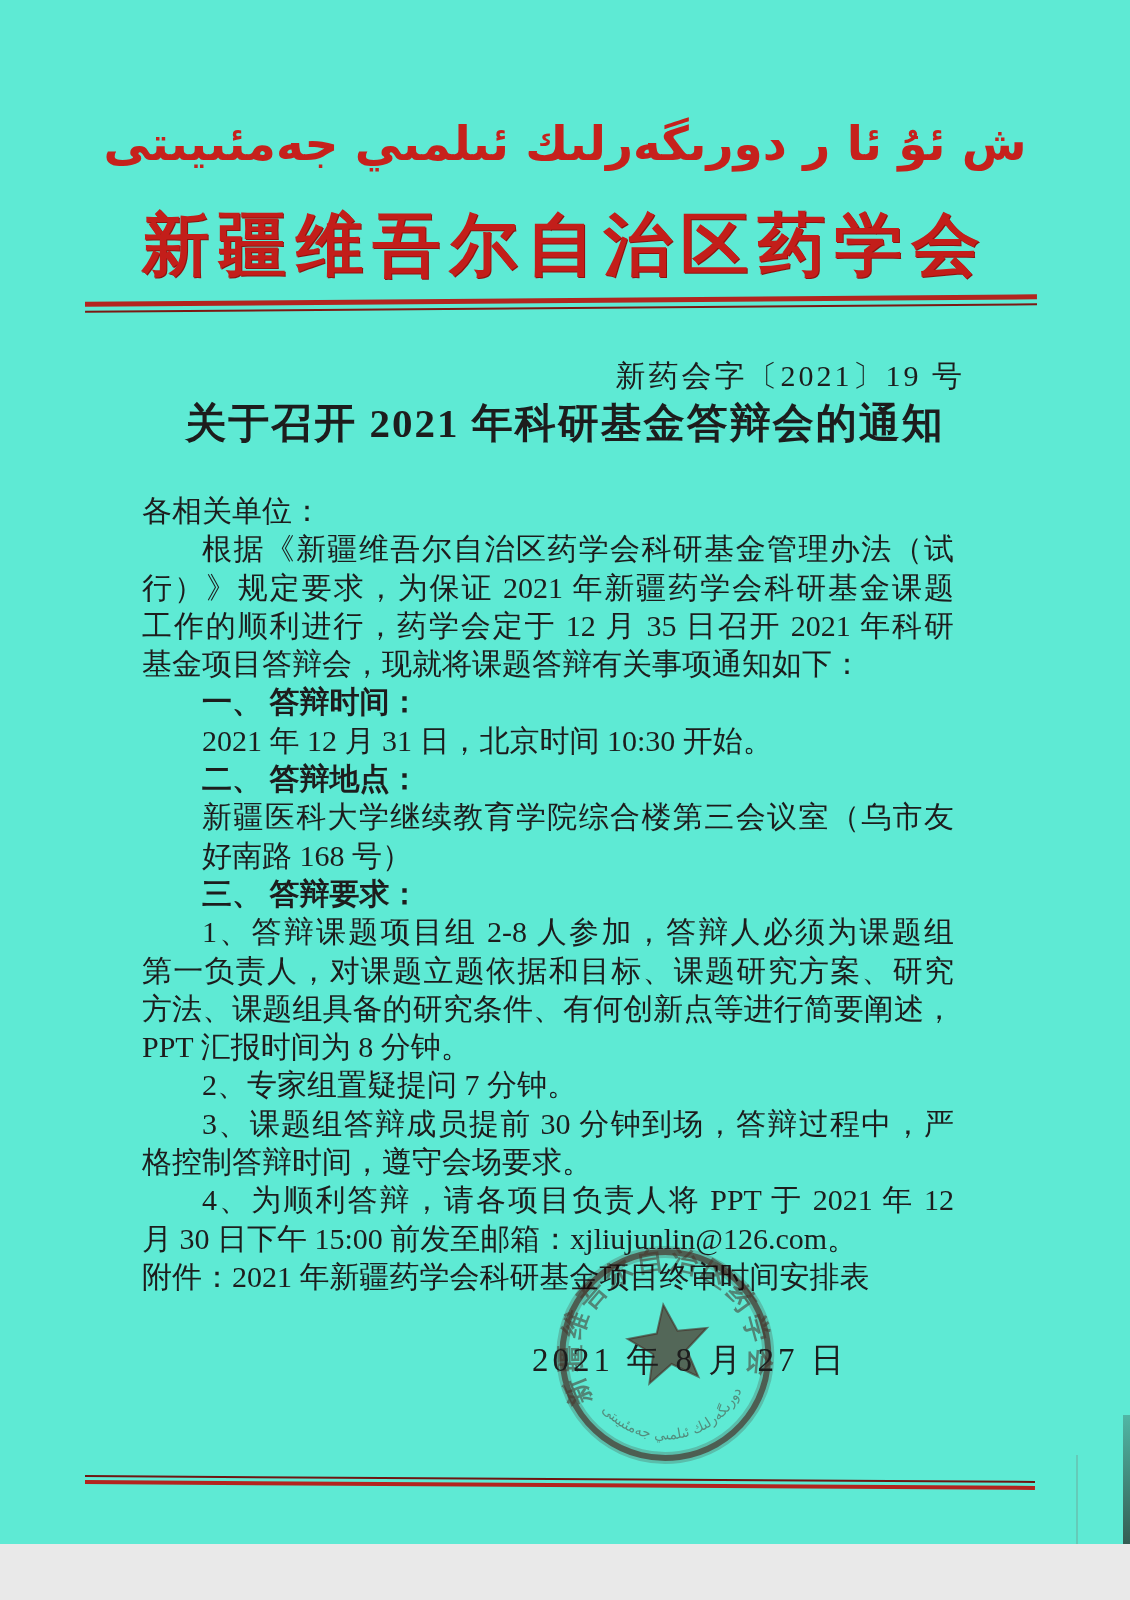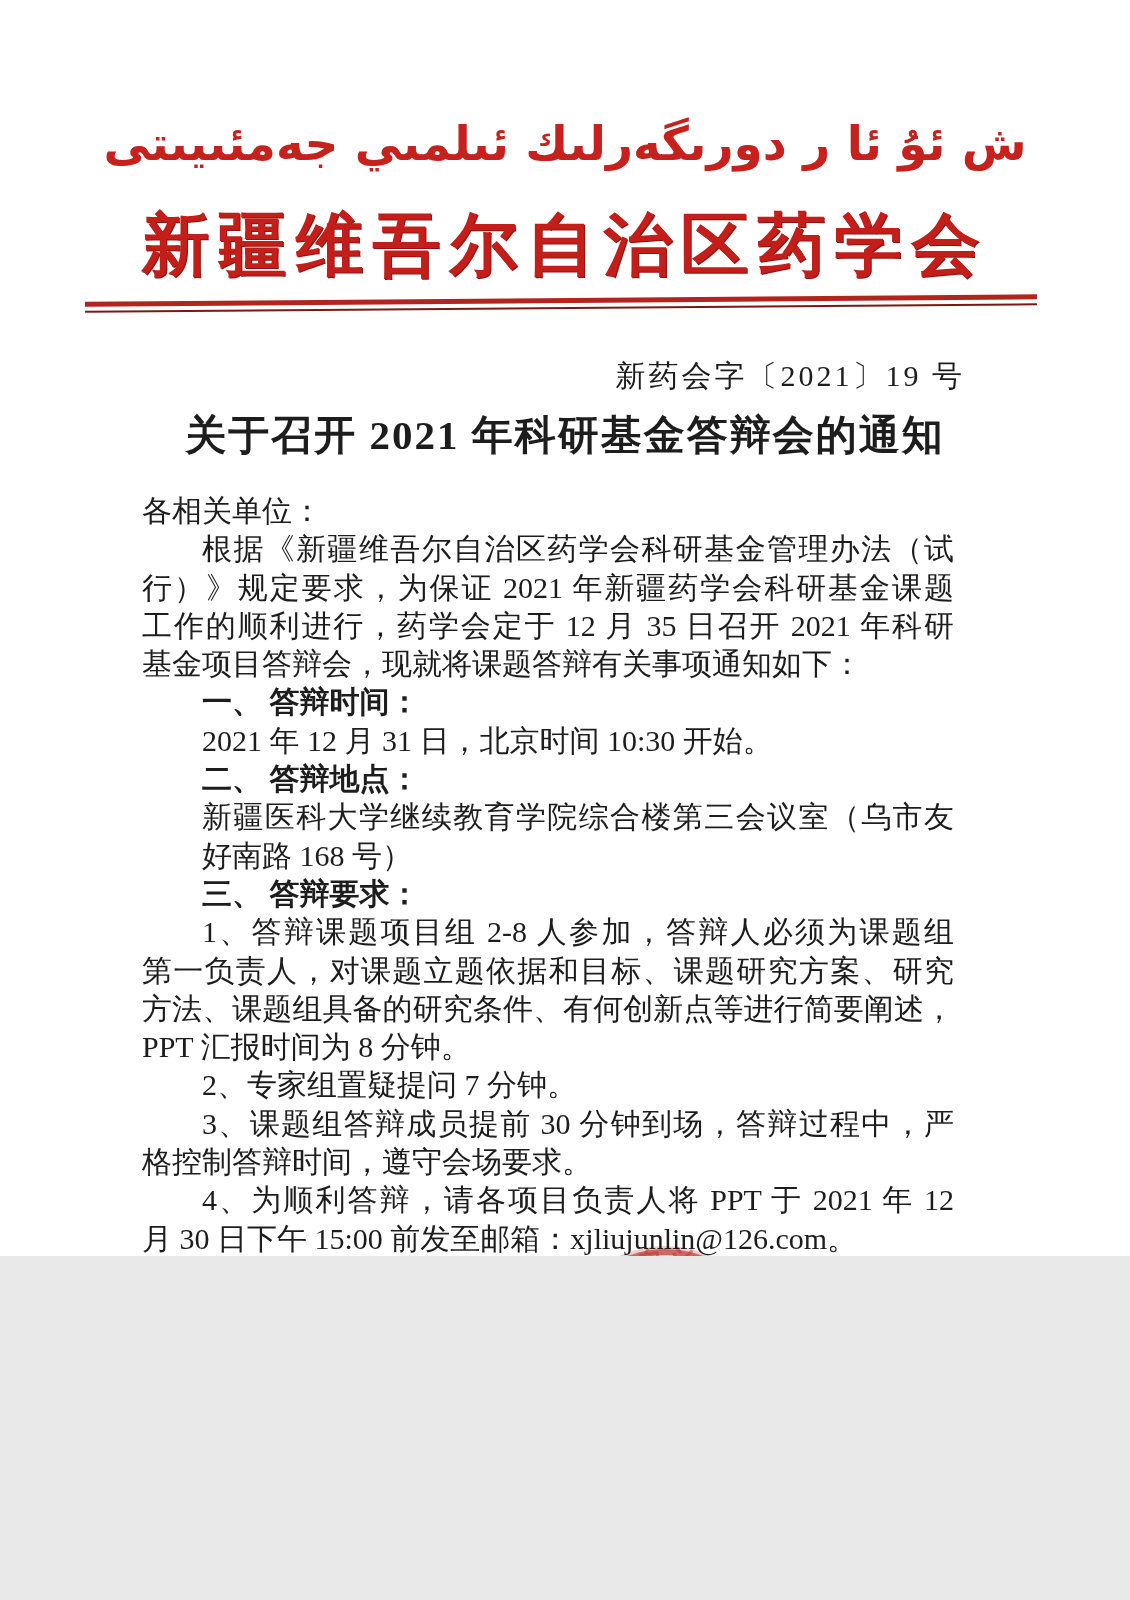--- a/index.html
+++ b/index.html
@@ -1,20 +1,20 @@
 <!DOCTYPE html>
 <html><head>
 <meta charset="utf-8">
 <style>
   html,body{margin:0;padding:0;background:#e9e9e9;}
   #page{
     position:relative;
-    width:1130px;height:1256px;
+    width:1130px;height:1544px;
     margin:0 auto;
-    background:#ffffff;
+    background:#5eead4;
     overflow:hidden;
     font-family:"Liberation Serif","DejaVu Serif",serif;
     color:#1d1d1d;
   }
   
   .uyghur-line{
     position:absolute;top:116px;left:0;width:100%;
     text-align:center;
     direction:rtl;
     font-size:47px;
@@ -42,21 +42,21 @@
   .sep-bottom .thick{height:4px;background:#b3241e;margin-top:3px;}
   
   .doc-number{
     position:absolute;top:356px;right:165px;
     font-size:30px;
     letter-spacing:3px;
     white-space:nowrap;
     margin-left:9px;
   }
   .doc-title{
-    position:absolute;top:408px;left:0;width:100%;
+    position:absolute;top:396px;left:0;width:100%;
     text-align:center;
     font-size:41px;
     font-weight:bold;
     letter-spacing:2px;
     white-space:nowrap;
   }
   
   .body-block{
     position:absolute;left:142px;top:492px;width:812px;
     font-size:30px;

